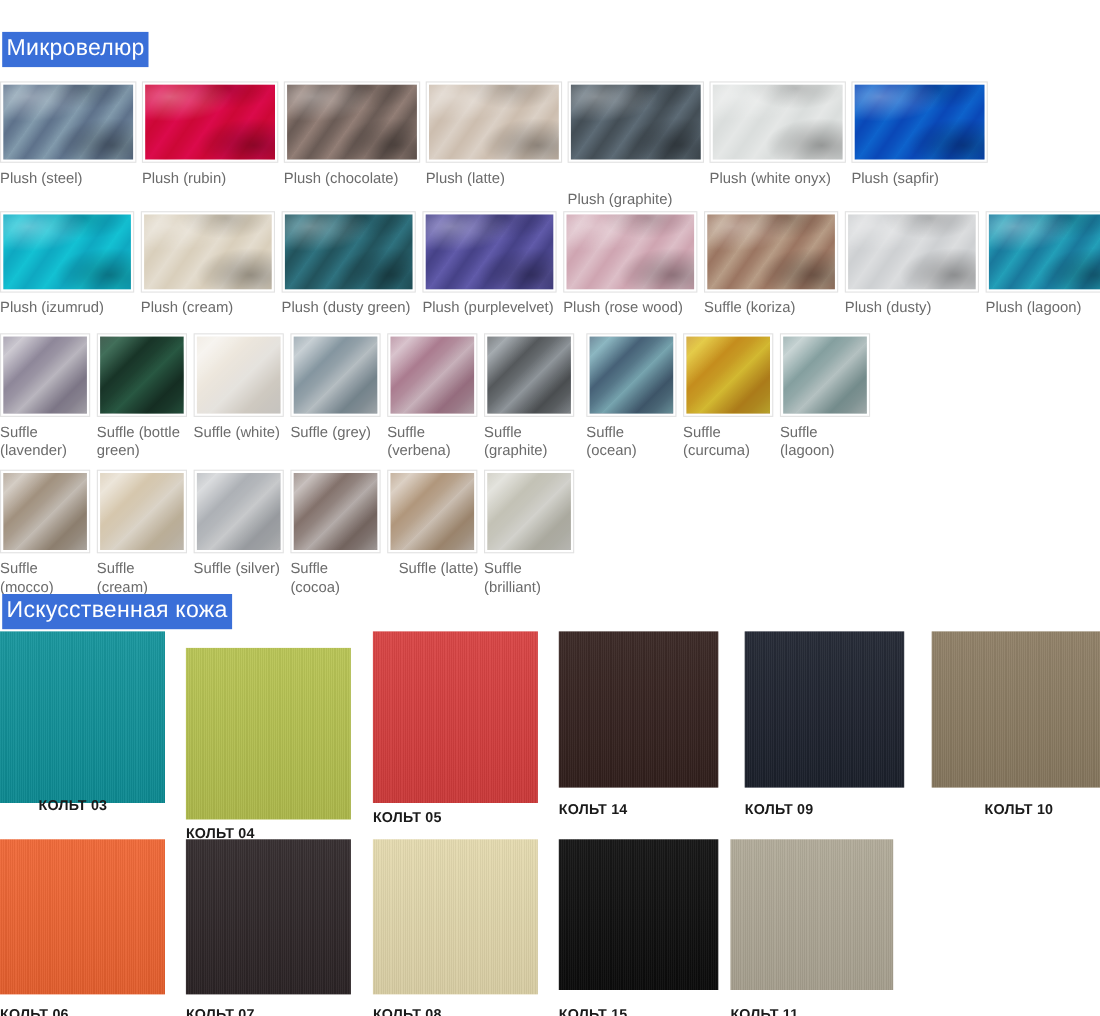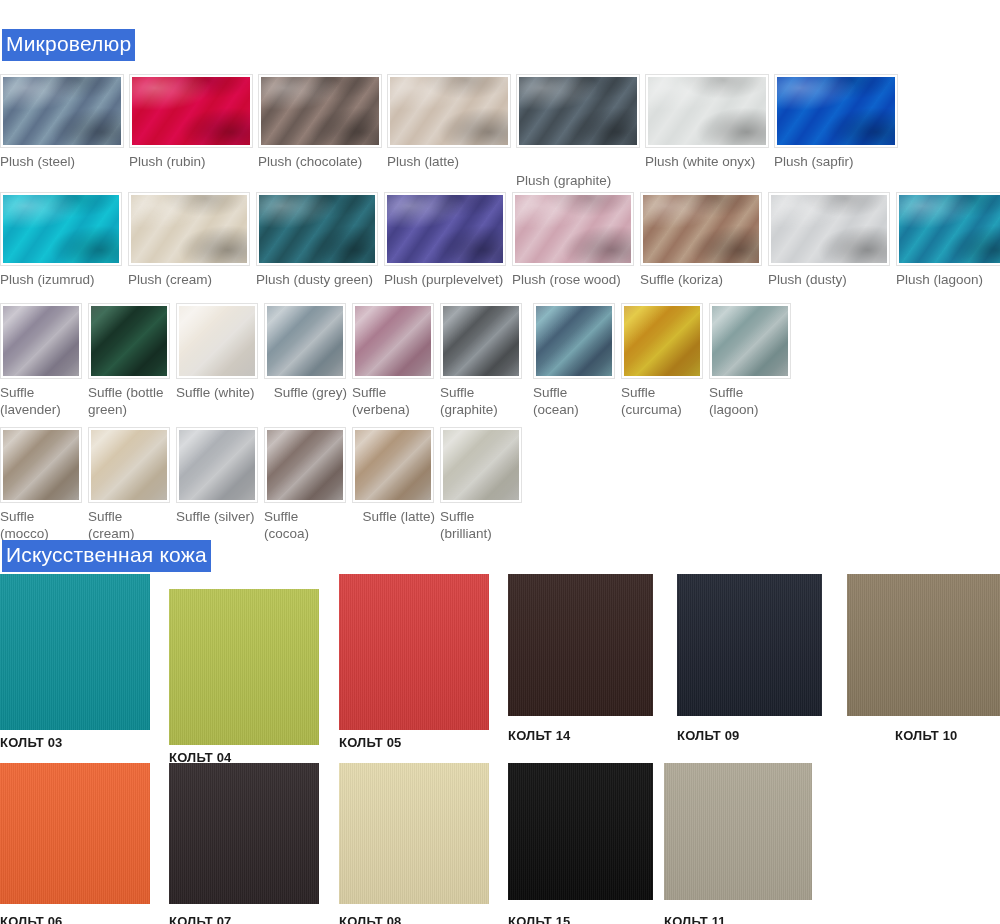--- a/index.html
+++ b/index.html
@@ -210,21 +210,21 @@
           <div class="tex diag" style="background: rgb(31, 68, 51);"></div>
         </div>
         <div class="caption" style="width: 83px;">Suffle (bottle green)</div>
       </div>
       <div class="cell" style="left: 176px; top: 303px; width: 82px;">
         <div class="thumb" style="width: 82px; height: 76px;">
           <div class="tex diag" style="background: rgb(241, 236, 228);"></div>
         </div>
         <div class="caption" style="width: 83px;">Suffle (white)</div>
       </div>
-      <div class="cell" style="left: 264px; top: 303px; width: 94px; text-align: right;">
+      <div class="cell" style="left: 264px; top: 303px; width: 94px;">
         <div class="thumb" style="width: 82px; height: 76px;">
           <div class="tex diag" style="background: rgb(156, 170, 178);"></div>
         </div>
         <div class="caption" style="width: 83px;">Suffle (grey)</div>
       </div>
       <div class="cell" style="left: 352px; top: 303px; width: 82px;">
         <div class="thumb" style="width: 82px; height: 76px;">
           <div class="tex diag" style="background: rgb(187, 149, 165);"></div>
         </div>
         <div class="caption" style="width: 83px;">Suffle (verbena)</div>
@@ -289,21 +289,21 @@
         </div>
         <div class="caption" style="width: 83px;">Suffle (brilliant)</div>
       </div>
     </div>
 
   <div class="section-title" id="sec-leather">Искусственная кожа</div>
 
   <div id="grid-leather">
       <div class="cell" style="left: 0px; top: 574px;">
         <div class="leather" style="width: 150px; height: 156px; background: rgb(14, 145, 153);"></div>
-        <div class="caption kolt" style="position: absolute; left: 0px; top: 155px; white-space: nowrap;">КОЛЬТ 03</div>
+        <div class="caption kolt" style="position: absolute; left: 0px; top: 144px; white-space: nowrap; padding-left: 35px;">КОЛЬТ 03</div>
       </div>
       <div class="cell" style="left: 169px; top: 574px; margin-top: 15px;">
         <div class="leather" style="width: 150px; height: 156px; background: rgb(182, 194, 79);"></div>
         <div class="caption kolt" style="position: absolute; left: 0px; top: 155px; white-space: nowrap;">КОЛЬТ 04</div>
       </div>
       <div class="cell" style="left: 339px; top: 574px;">
         <div class="leather" style="width: 150px; height: 156px; background: rgb(214, 60, 60);"></div>
         <div class="caption kolt" style="position: absolute; left: 0px; top: 155px; white-space: nowrap;">КОЛЬТ 05</div>
       </div>
       <div class="cell" style="left: 508px; top: 574px;">

